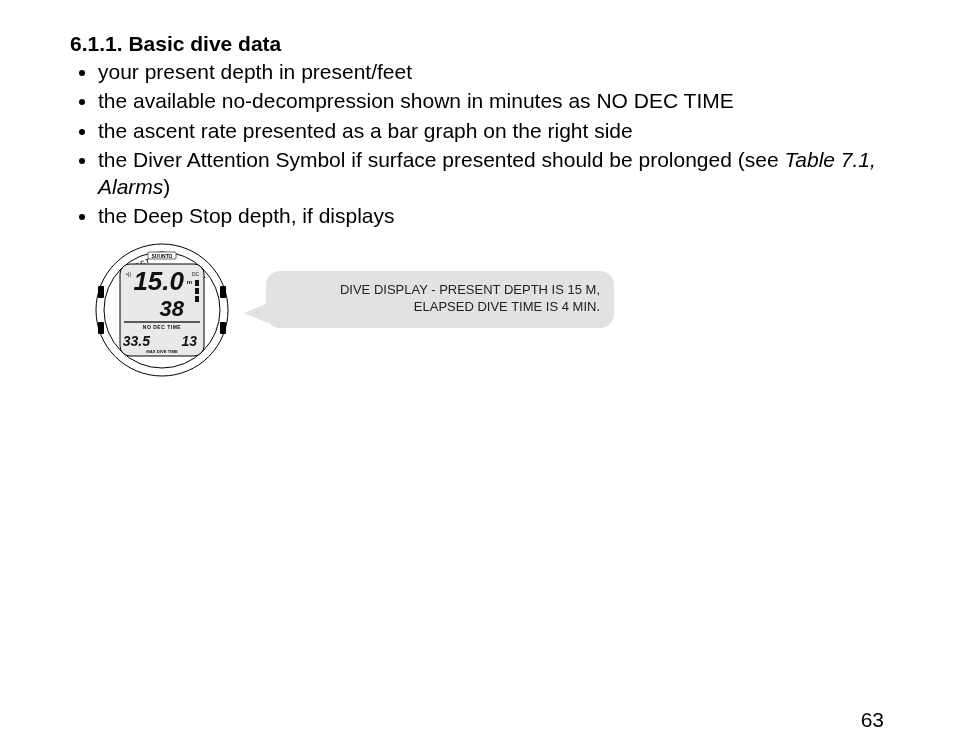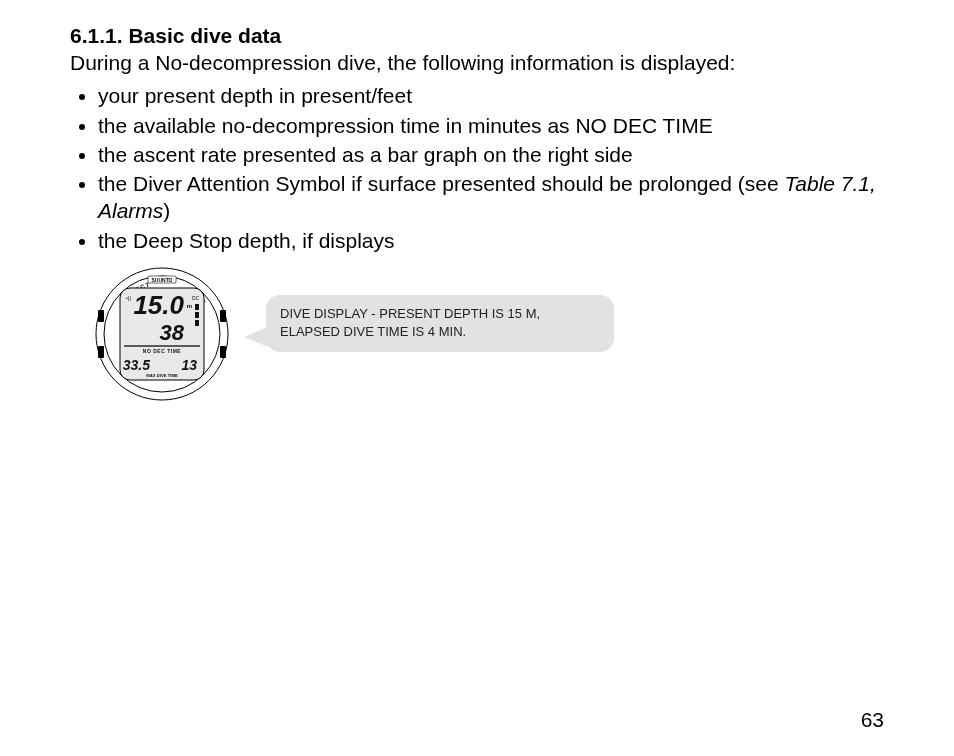--- a/index.html
+++ b/index.html
@@ -6,21 +6,21 @@
     margin: 0;
     padding: 0;
     background: #fff;
     font-family: Arial, Helvetica, sans-serif;
     color: #000;
   }
   .page {
     width: 954px;
     height: 756px;
     box-sizing: border-box;
-    padding: 24px 70px 20px 70px;
+    padding: 32px 70px 20px 70px;
     position: relative;
   }
   h3.section-title {
     margin: 0 0 2px 0;
     font-size: 21px;
     font-weight: bold;
   }
   p.lead {
     margin: 0 0 6px 0;
     font-size: 21px;
@@ -41,21 +41,21 @@
     align-items: center;
     gap: 12px;
     margin: 8px 0 14px 22px;
   }
   .dive-watch { width: 140px; height: 140px; flex: 0 0 auto; }
   .bubble-wrap { position: relative; width: 360px; height: 90px; }
   .bubble {
     position: absolute; left: 22px; top: 6px;
     width: 320px; padding: 10px 14px 12px 14px;
     background: #e2e2e2; border-radius: 14px;
-    text-align: left;
+    text-align: right;
     font-size: 13px; line-height: 1.35;
     color: #222;
   }
   .bubble-tail {
     position: absolute; left: 0; top: 38px;
     width: 0; height: 0;
     border-top: 10px solid transparent;
     border-bottom: 10px solid transparent;
     border-right: 24px solid #e2e2e2;
   }
@@ -71,25 +71,24 @@
 </head>
 <body>
 
 <div class="page">
 
   <h3 class="section-title">
     <span>6.1.1.</span>
     <span>Basic dive data</span>
   </h3>
 
-  <p class="lead">During a No-decompression dive, the following information is displayed:</p>
 
   <ul class="bullets">
     <li>your present depth in present/feet</li>
-    <li>the available no-decompression time in minutes as NO DEC TIME</li>
+    <li>the available no-decompression shown in minutes as NO DEC TIME</li>
     <li>the ascent rate presented as a bar graph on the right side</li>
     <li>
       <span>the Diver Attention Symbol if surface presented should be prolonged (see </span><span class="ital">Table 7.1, Alarms</span><span>)</span>
     </li>
     <li>the Deep Stop depth, if displays</li>
   </ul>
 
   <div class="fig-row">
     <svg class="dive-watch" viewBox="0 0 140 140">
 

